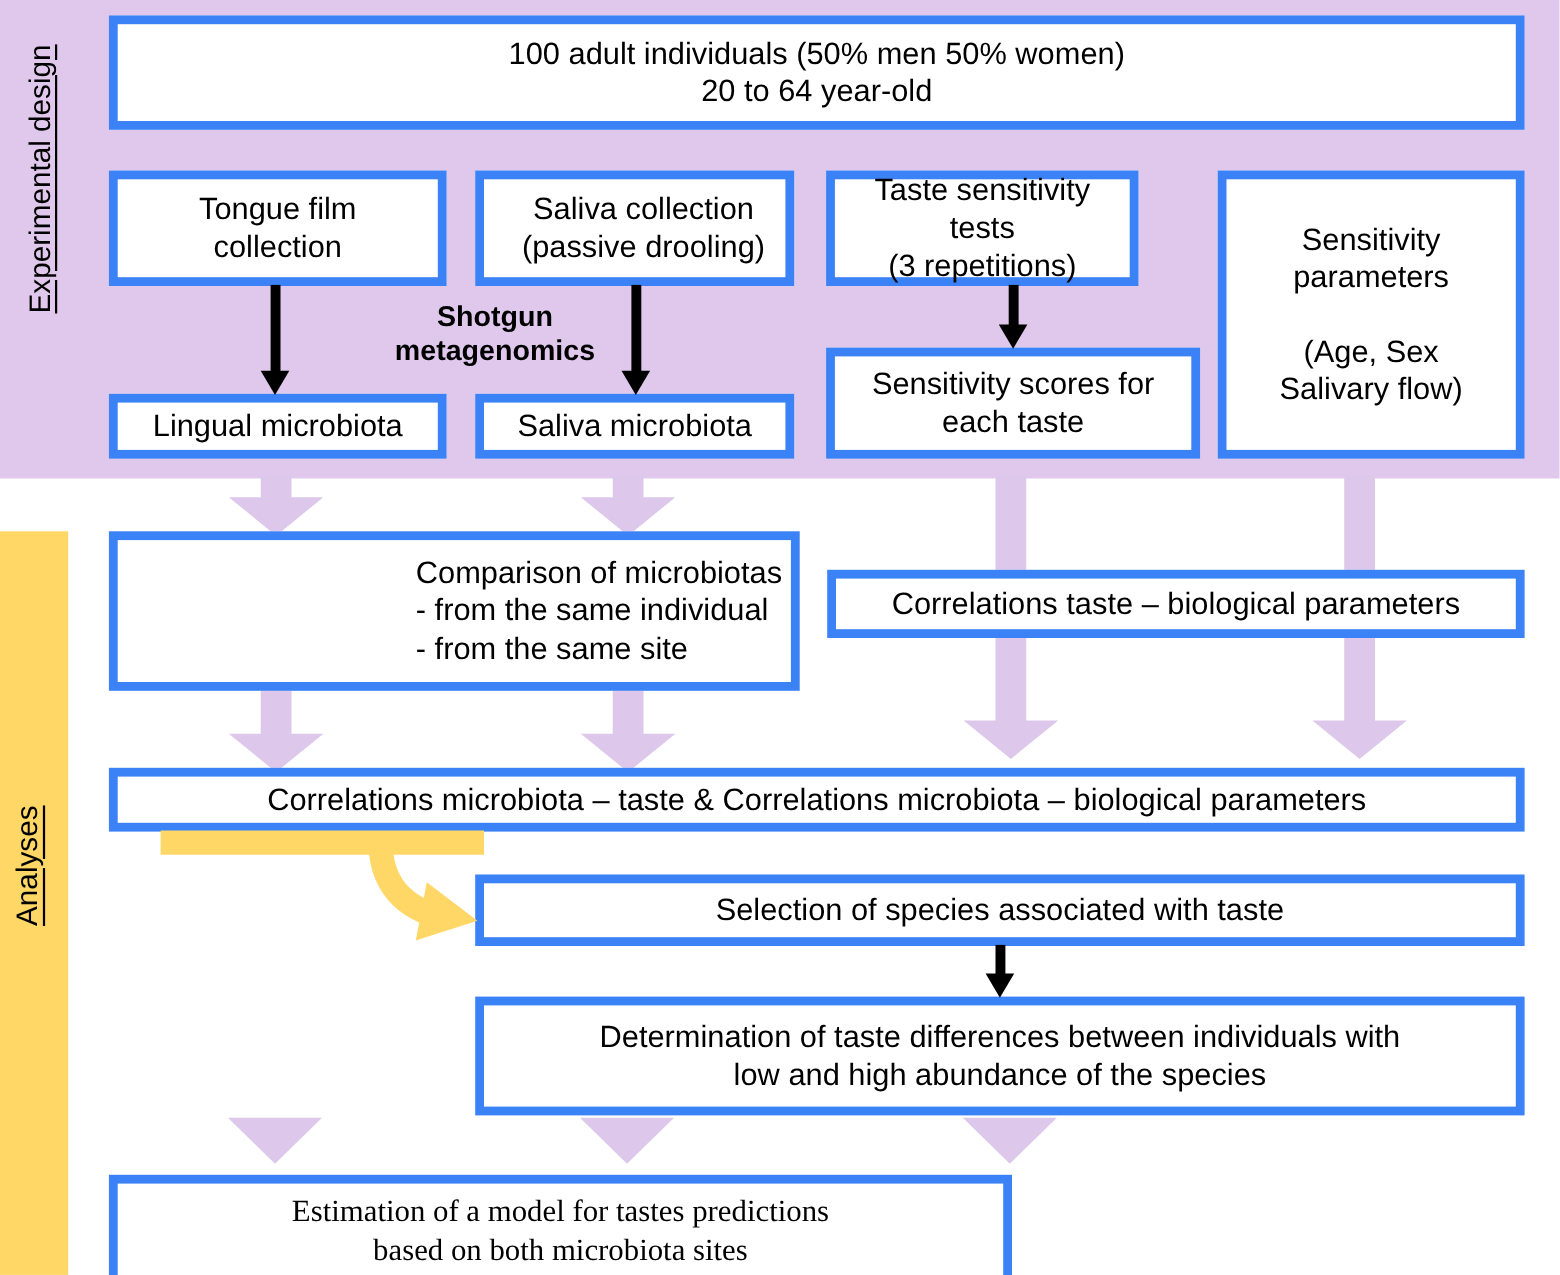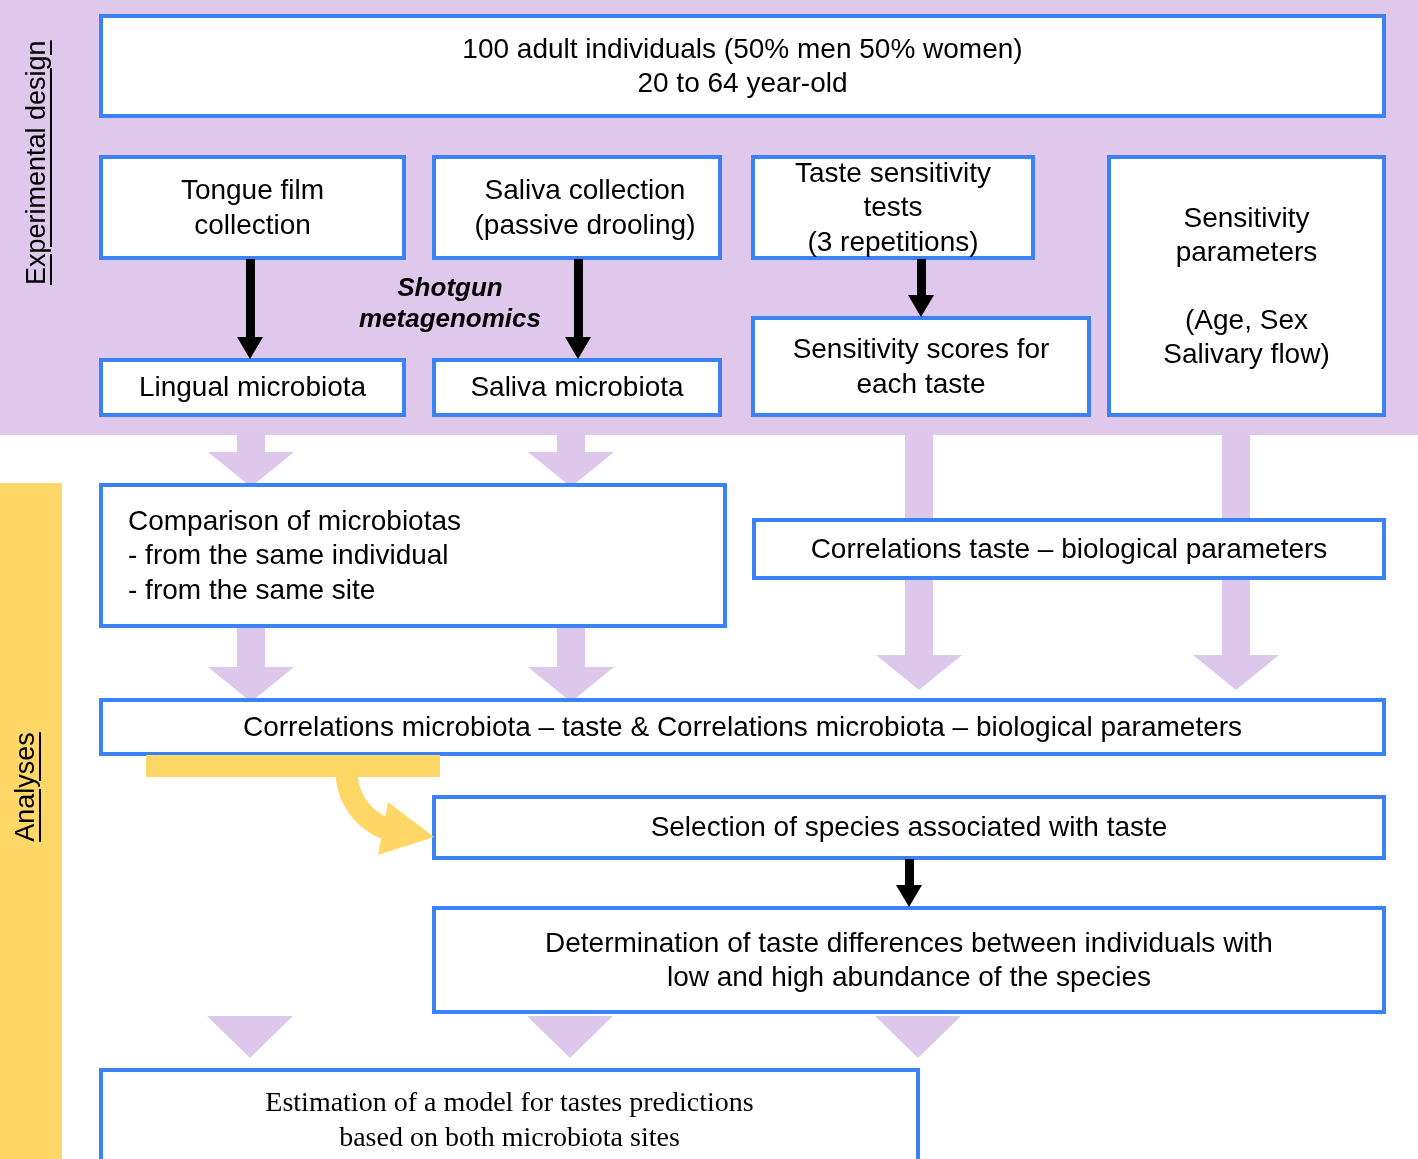--- a/index.html
+++ b/index.html
@@ -42,33 +42,33 @@
   }
   #label-analyses{
     left:-66px; top:770px; width:190px; height:34px;
     transform:rotate(-90deg);
     text-align:center;
   }
   
   .box{
     position:absolute;
     background:#ffffff;
-    border:4px solid #3b82f6;
+    border:8px solid #3b82f6;
     box-sizing:border-box;
     display:flex;
     align-items:center;
     justify-content:center;
     text-align:center;
     font-size:28px;
     line-height:1.22;
     z-index:5;
     padding:2px 8px;
   }
   .box .txt{white-space:pre-line;}
-  .box.left-align{justify-content:flex-start;text-align:left;padding-left:25px;}
+  .box.left-align{justify-content:flex-end;text-align:left;padding-left:25px;}
   
   .blkarrow{position:absolute;z-index:6;}
   .blkarrow .shaft{
     position:absolute;left:50%;top:0;
     width:9px;margin-left:-4.5px;
     background:#000;
   }
   .blkarrow .head{
     position:absolute;left:50%;bottom:0;
     margin-left:-13px;
@@ -79,21 +79,20 @@
   }
   
   .parrow{position:absolute;z-index:1;}
   .parrow svg{display:block;}
   
   #yellow-arrow{position:absolute;z-index:7;}
   
   .flabel{
     position:absolute;
     z-index:6;
-    font-style:italic;
     font-weight:bold;
     font-size:26px;
     line-height:1.2;
     text-align:center;
     white-space:pre-line;
   }
 </style>
 </head>
 <body>
 

